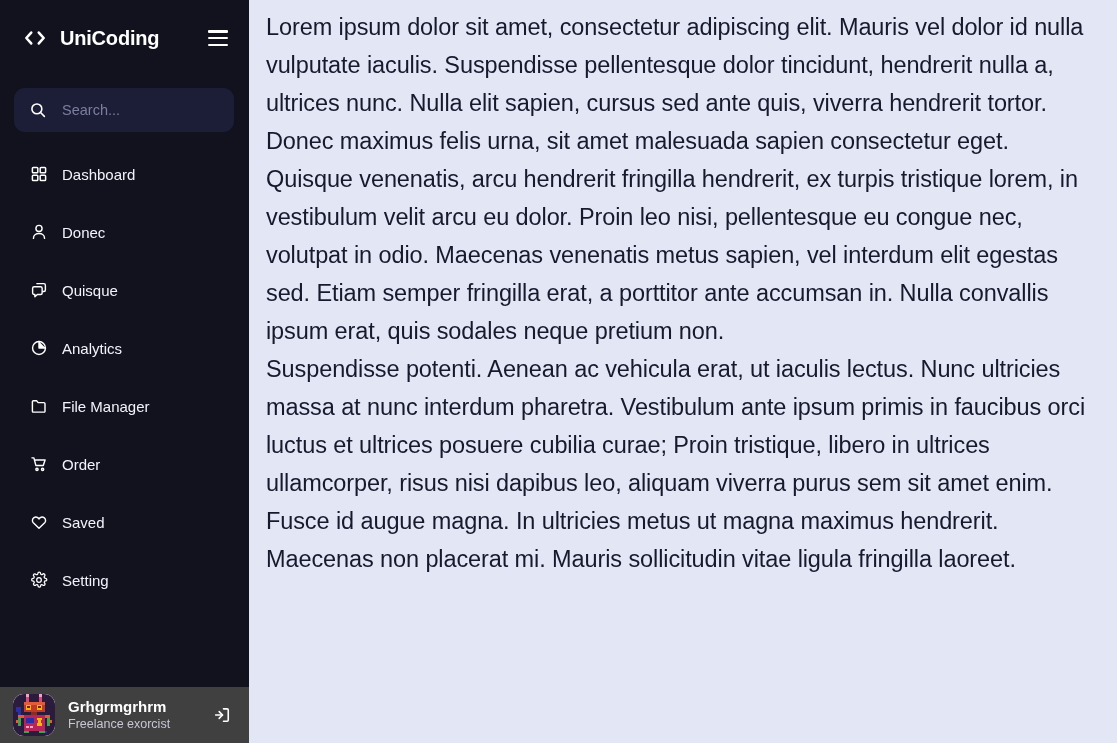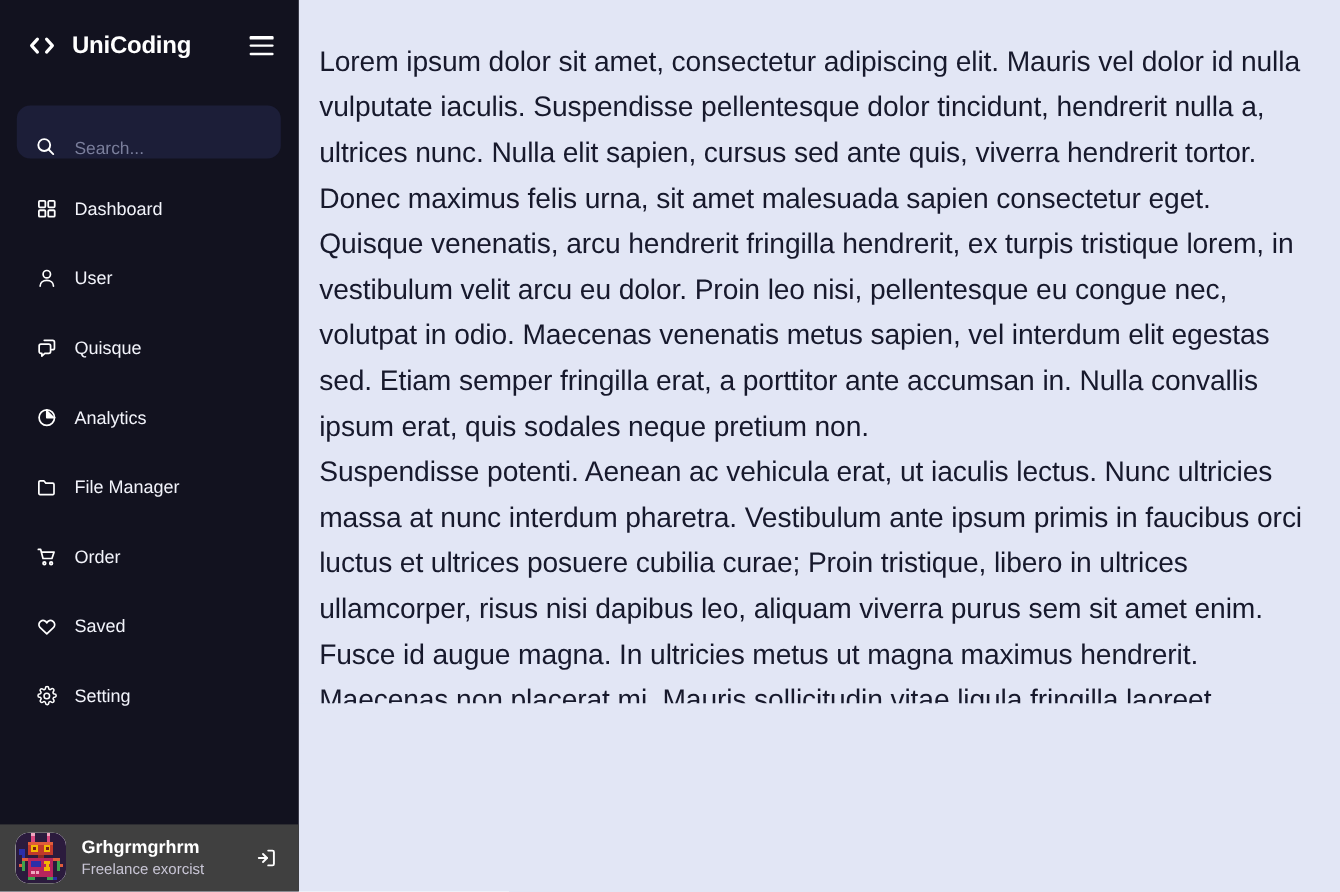--- a/index.html
+++ b/index.html
@@ -74,21 +74,21 @@
     border-radius: 1px;
   }
 
   
   .search-wrap {
     margin: 12px 15px 0 14px;
     height: 44px;
     background: #1c1e38;
     border-radius: 11px;
     display: flex;
-    align-items: flex-end;
+    align-items: center;
     padding: 0 14px;
     flex: 0 0 44px;
   }
   .search-icon {
     width: 20px; height: 20px;
     flex: 0 0 20px;
     color: #ffffff;
     display: flex; align-items: center; justify-content: center;
   }
   .search-input {
@@ -182,21 +182,21 @@
     display: flex; align-items: center; justify-content: center;
     margin-right: 2px;
   }
 
   
   #content {
     flex: 1 1 auto;
     height: 586px;
     background: #e2e6f5;
     overflow: hidden;
-    padding: 32px 18px 0 17px;
+    padding: 8px 18px 0 17px;
   }
   .doc-p {
     color: #17192c;
     font-size: 23.5px;
     line-height: 38px;
     letter-spacing: -0.1px;
     font-weight: 400;
   }
 </style>
 </head>
@@ -245,21 +245,21 @@
         <span class="nav-label">Dashboard</span>
       </div>
 
       <div class="nav-item">
         <span class="nav-ico">
           <svg width="18" height="18" viewBox="0 0 24 24" fill="none" stroke="currentColor" stroke-width="1.9" stroke-linecap="round" stroke-linejoin="round">
             <circle cx="12" cy="7.3" r="4.1"></circle>
             <path d="M4.6 20.5c0-4 3.3-6.4 7.4-6.4s7.4 2.4 7.4 6.4"></path>
           </svg>
         </span>
-        <span class="nav-label">User</span>
+        <span class="nav-label">Donec</span>
       </div>
 
       <div class="nav-item">
         <span class="nav-ico">
           <svg width="18" height="18" viewBox="0 0 24 24" fill="none" stroke="currentColor" stroke-width="1.9" stroke-linecap="round" stroke-linejoin="round">
             <path d="M9.2 3.5h9.3a2 2 0 0 1 2 2v6.4a2 2 0 0 1-2 2h-1.1"></path>
             <path d="M14.2 7.6H5.5a2 2 0 0 0-2 2v6.3a2 2 0 0 0 2 2h1v3.1l3.3-3.1h4.4a2 2 0 0 0 2-2V9.6a2 2 0 0 0-2-2z"></path>
           </svg>
         </span>
         <span class="nav-label">Quisque</span>

